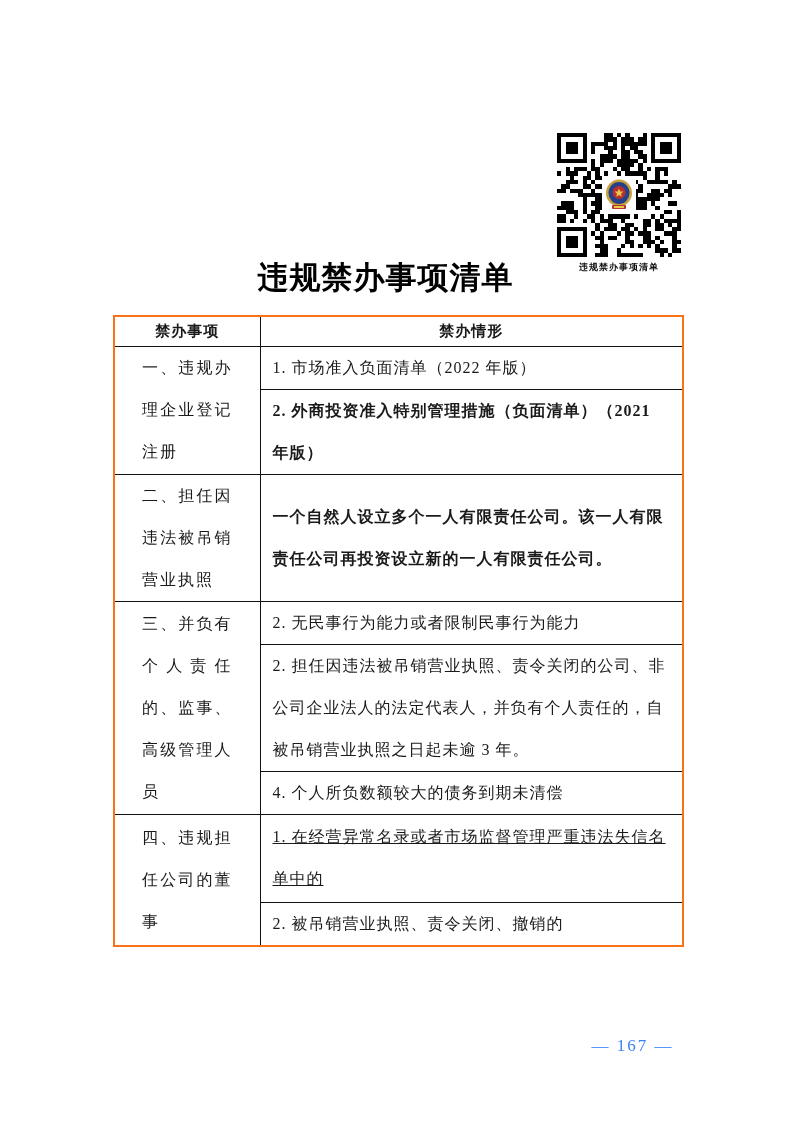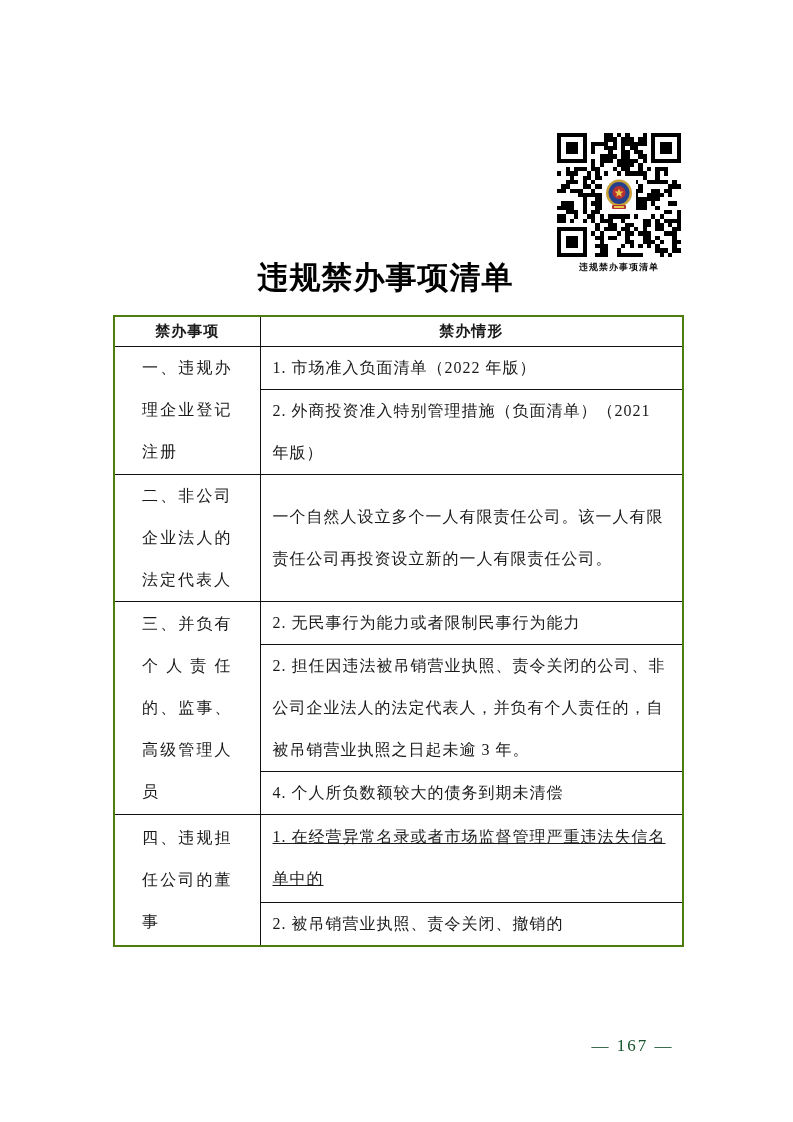--- a/index.html
+++ b/index.html
@@ -60,21 +60,21 @@
   }
 
   
   table.rules {
     position: absolute;
     left: 113px;
     top: 315px;
     width: 569px;
     border-collapse: collapse;
     table-layout: fixed;
-    border: 2px solid #4d7c0f;
+    border: 2px solid #f97316;
   }
   table.rules th, table.rules td {
     border: 1.5px solid #111;
     font-size: 16px;
     color: #1a1a1a;
     vertical-align: middle;
   }
   table.rules th {
     height: 30px;
     font-weight: bold;
@@ -92,36 +92,36 @@
     line-height: 42px;
     letter-spacing: 2px;
   }
   td.situation-cell {
     padding: 0 10px 0 12px;
     text-align: left;
     line-height: 42px;
     letter-spacing: 1px;
   }
   tr.h43  td.situation-cell { height: 43px; }
-  tr.h84  td.situation-cell { height: 84px; }
+  tr.h84  td.situation-cell { height: 84px; font-weight: bold; }
   tr.h42  td.situation-cell { height: 42px; }
   tr.h125 td.situation-cell { height: 125px; }
   tr.h88  td.situation-cell { height: 88px; text-decoration: underline; }
   tr.h40  td.situation-cell { height: 40px; }
 
   
   .page-number {
     position: absolute;
     left: 560px;
     top: 1036px;
     width: 145px;
     text-align: center;
     font-size: 17px;
     letter-spacing: 2px;
-    color: #14532d;
+    color: #3b82f6;
   }
 </style>
 </head>
 <body>
 
 <div class="page">
 
   <div class="qr-block">
     <div class="qr-canvas">
       <svg class="qr" id="qr-svg" viewBox="0 0 29 29" shape-rendering="crispEdges" xmlns="http://www.w3.org/2000/svg" fill="#000">
@@ -464,21 +464,21 @@
     <tbody>
       <tr class="h43">
         <td class="item-cell" rowspan="2">一、违规办理企业登记注册</td>
         <td class="situation-cell">1. 市场准入负面清单（2022 年版）</td>
       </tr>
       <tr class="h84">
         <td class="situation-cell">2. 外商投资准入特别管理措施（负面清单）（2021 年版）</td>
       </tr>
 
       <tr class="h84">
-        <td class="item-cell">二、非公司企业法人的法定代表人</td>
+        <td class="item-cell">二、担任因违法被吊销营业执照</td>
         <td class="situation-cell">一个自然人设立多个一人有限责任公司。该一人有限责任公司再投资设立新的一人有限责任公司。</td>
       </tr>
 
       <tr class="h42">
         <td class="item-cell" rowspan="3">三、并负有个人责任的、监事、高级管理人员</td>
         <td class="situation-cell">2. 无民事行为能力或者限制民事行为能力</td>
       </tr>
       <tr class="h125">
         <td class="situation-cell">2. 担任因违法被吊销营业执照、责令关闭的公司、非公司企业法人的法定代表人，并负有个人责任的，自被吊销营业执照之日起未逾 3 年。</td>
       </tr>

